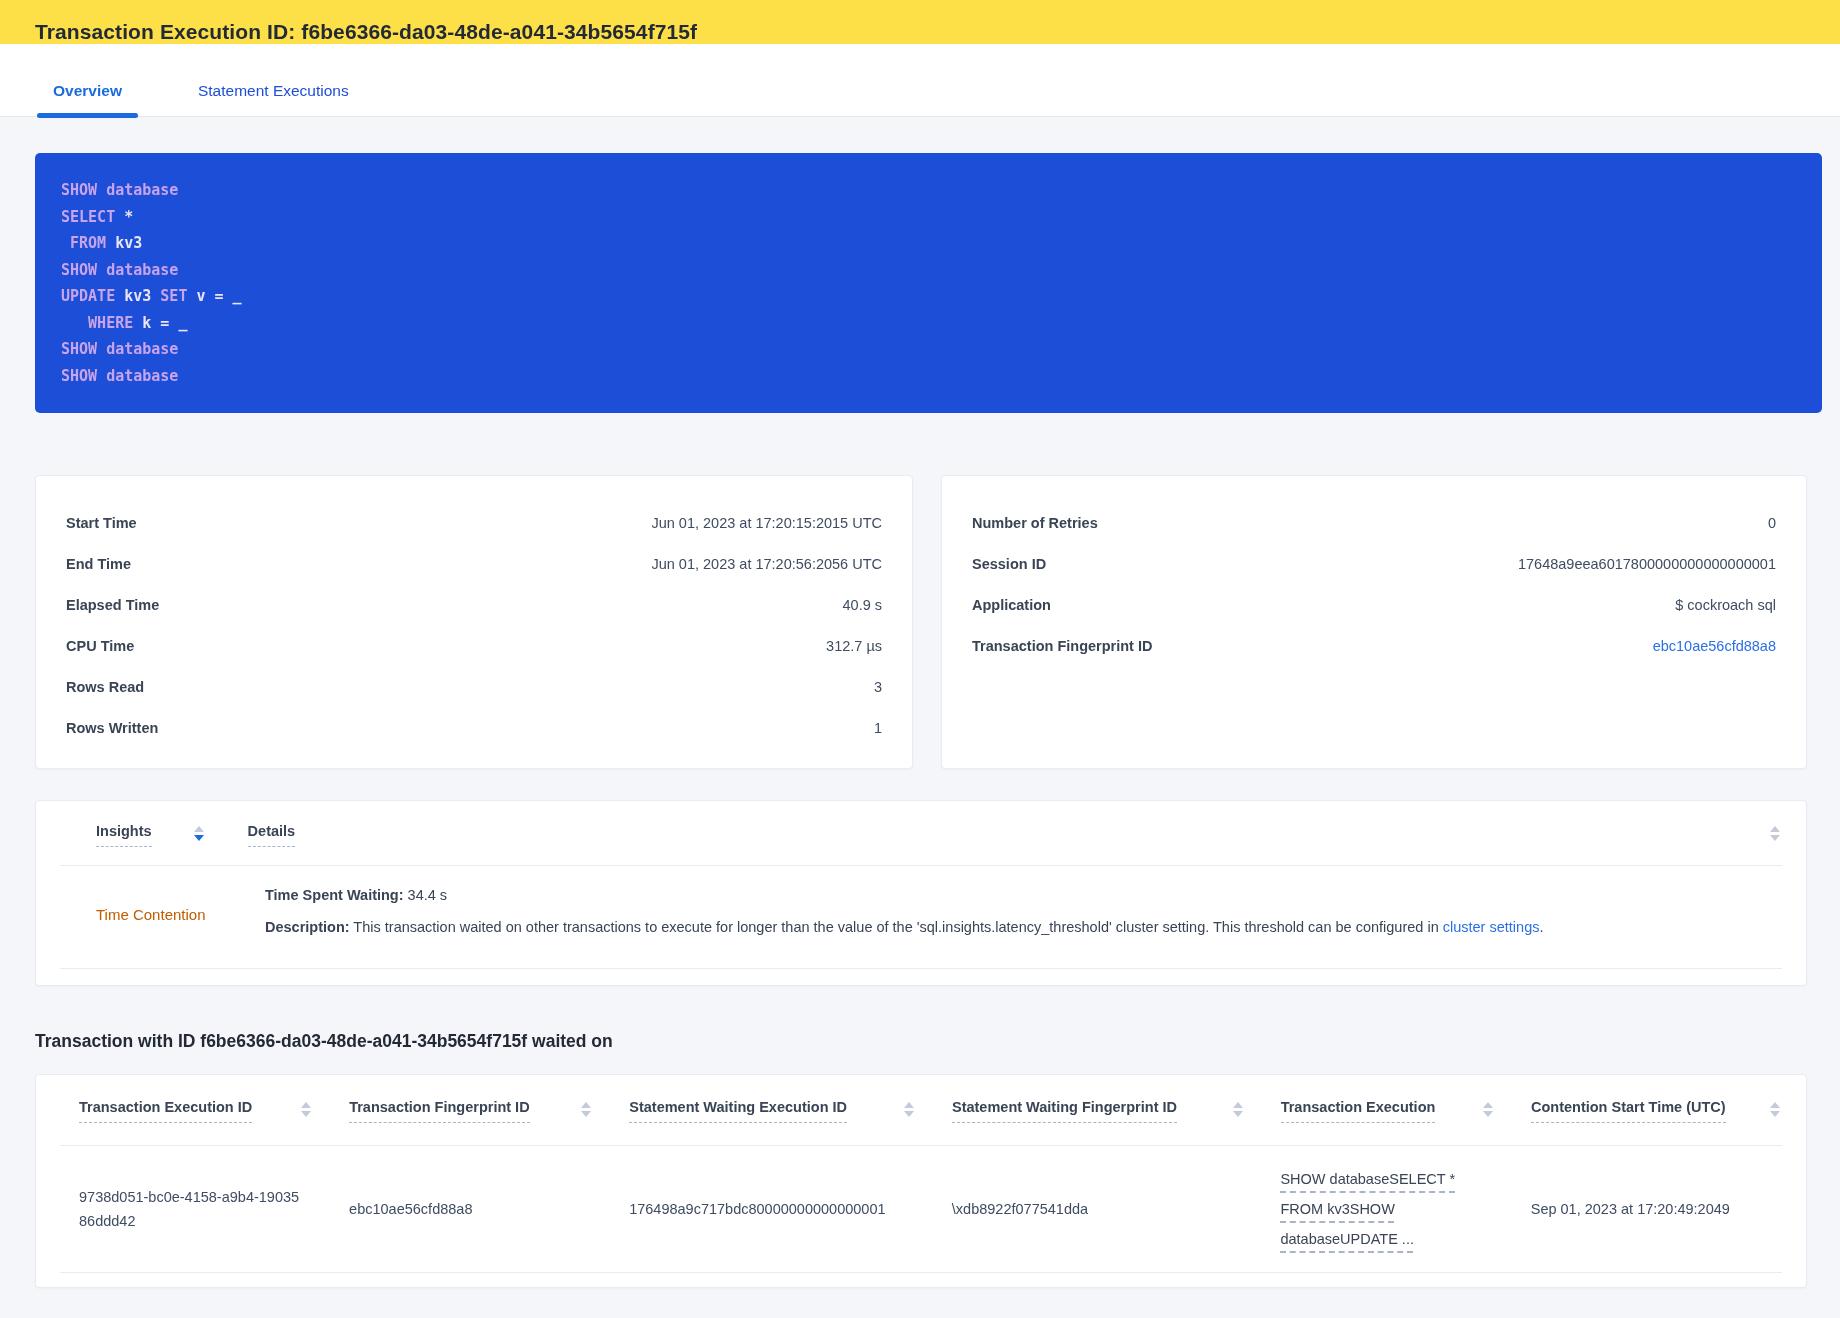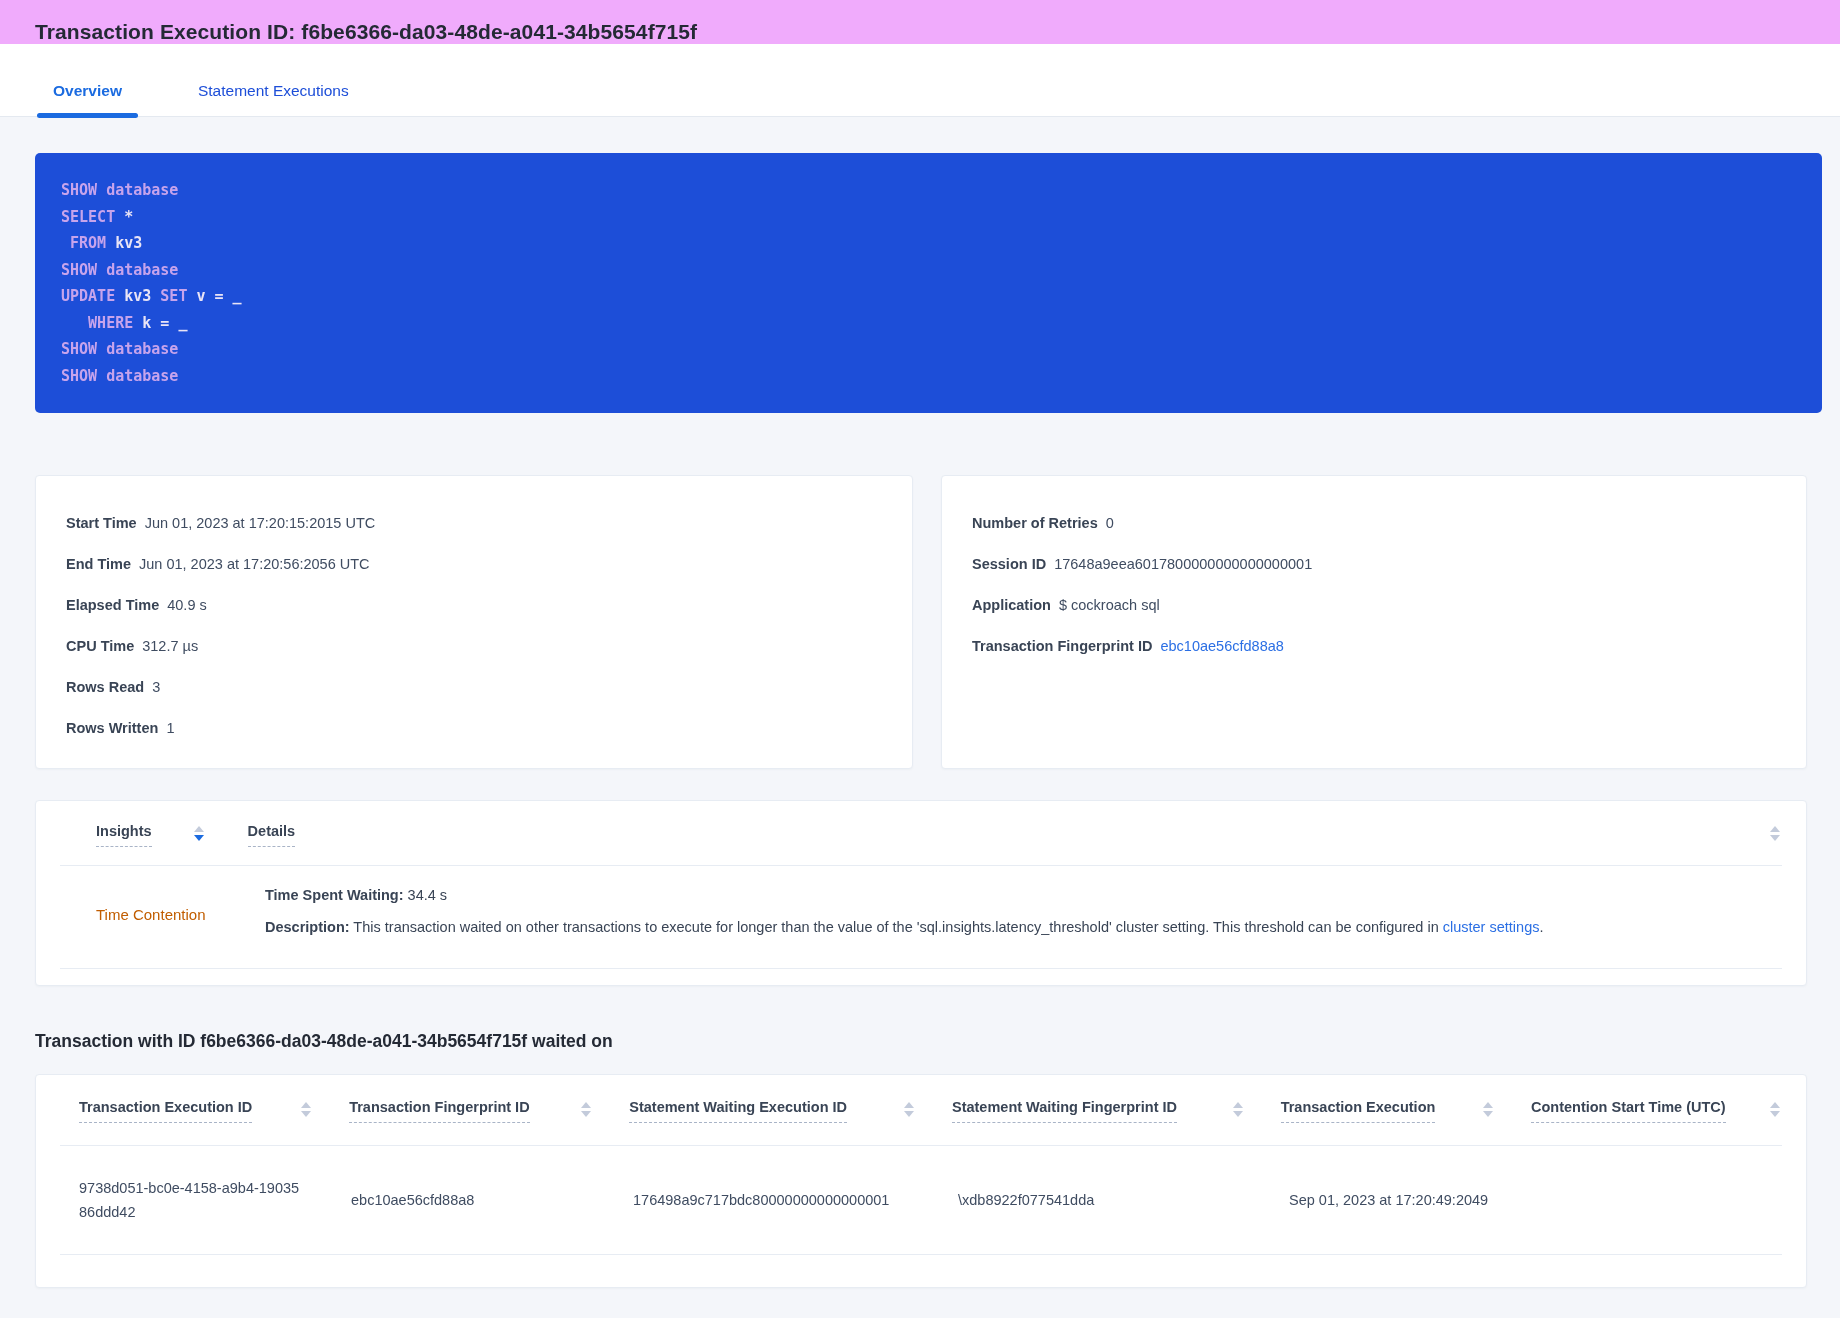--- a/index.html
+++ b/index.html
@@ -3,21 +3,21 @@
 <meta charset="utf-8">
 <style>
   * { margin:0; padding:0; box-sizing:border-box; }
   html,body { width:1840px; height:1318px; overflow:hidden; }
   body {
     font-family:"Liberation Sans", sans-serif;
     background:#ffffff;
     color:#394455;
   }
   
-  .page-header { background:#f0abfc; padding:20px 35px 0 35px; }
+  .page-header { background:#fde047; padding:20px 35px 0 35px; }
   .page-title { font-size:21px; font-weight:700; color:#242a35; letter-spacing:.1px; }
   .tabbar { position:relative; margin-top:28px; padding-left:35px; background:#fff;
             border-bottom:1px solid #e4e9f0; display:flex; align-items:flex-end; }
   .tab { position:relative; font-size:15.5px; padding:10px 18px 16px 18px; color:#1d4ed8; cursor:pointer; }
   .tab.active { color:#1b6be0; font-weight:600; }
   .tab.active .tab-underline {
     position:absolute; left:2px; right:2px; bottom:-2px; height:5px;
     background:#1b6be0; border-radius:3px;
   }
   .tab + .tab { margin-left:40px; }
@@ -34,21 +34,21 @@
   .code-line .pl { color:#e9e4f6; }
   
   .cards-row { display:flex; align-items:stretch; gap:28px; margin-bottom:31px; }
   .card {
     background:#fff; border:1px solid #e7ecf3; border-radius:4px;
     box-shadow:0 1px 2px rgba(56,76,108,.04);
   }
   .card.kv-card { padding:26px 30px 20px 30px; }
   .card-left  { width:878px; }
   .card-right { width:866px; }
-  .kv-row { display:flex; justify-content:flex-start; align-items:center; height:41px;gap:8px; }
+  .kv-row { display:flex; justify-content:space-between; align-items:center; height:41px;gap:8px; }
   .kv-label { font-size:14.5px; font-weight:700; color:#394455; }
   .kv-value { font-size:14.5px; color:#3f4c61; }
   .kv-value.link { color:#2b6fe4; cursor:pointer; }
   
   .sort { display:inline-flex; flex-direction:column; align-items:center; gap:3px; cursor:pointer; }
   .sort .tri-up    { width:0; height:0; border-left:5px solid transparent; border-right:5px solid transparent; border-bottom:6px solid #c3cbdb; }
   .sort .tri-down  { width:0; height:0; border-left:5px solid transparent; border-right:5px solid transparent; border-top:6px solid #c3cbdb; }
   .sort .tri-down.active { border-top-color:#1b6be0; }
   
   .th-label {
@@ -240,17 +240,20 @@
             <span class="tri-down"></span>
           </span>
       </div>
     </div>
 
     <div class="wt-row">
       <div class="wt-cell c1">9738d051-bc0e-4158-a9b4-1903586ddd42</div>
       <div class="wt-cell c2">ebc10ae56cfd88a8</div>
       <div class="wt-cell c3">176498a9c717bdc80000000000000001</div>
       <div class="wt-cell c4">\xdb8922f077541dda</div>
+      <div class="wt-cell c5">
+        <span class="td-link">SHOW databaseSELECT * FROM kv3SHOW databaseUPDATE ...</span>
+      </div>
       <div class="wt-cell c6">Sep 01, 2023 at 17:20:49:2049</div>
     </div>
   </div>
 
 </div>
 
 </body></html>

